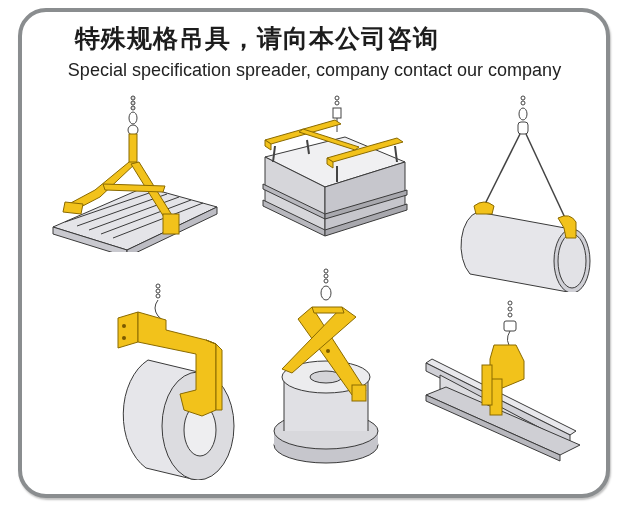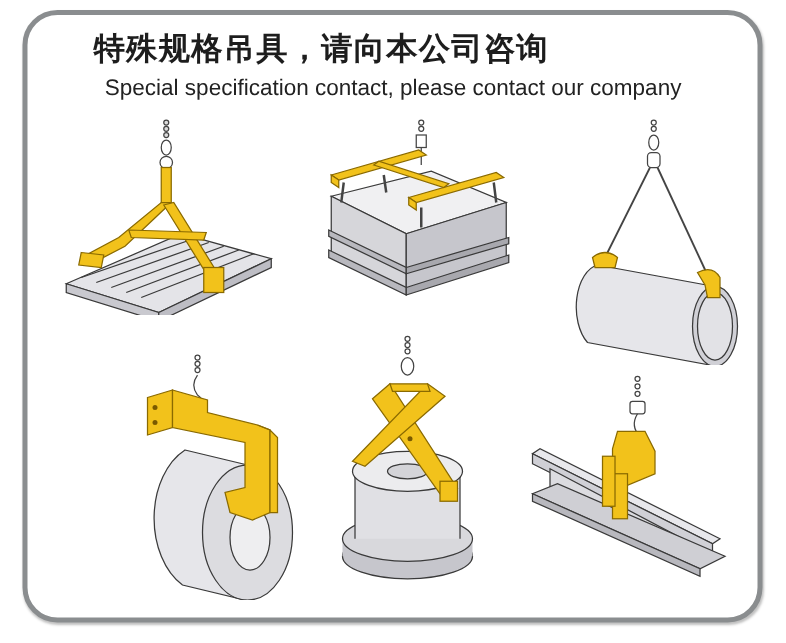--- a/index.html
+++ b/index.html
@@ -20,21 +20,21 @@
   }
   .illus { position:absolute; }
   svg { display:block; }
 </style>
 </head>
 <body>
 
 <div class="frame"></div>
 
 <div class="title-cn">特殊规格吊具，请向本公司咨询</div>
-<div class="title-en">Special specification contact, please contact our company</div>
+<div class="title-en">Special specification spreader, company contact our company</div>
 
 <div class="illus" style="left:45px;top:92px;">
 <svg width="180" height="160" viewBox="0 0 180 160">
   <g stroke="#3a3a3a" stroke-width="1" fill="none">
 
     <polygon points="8,135 100,95 172,115 82,158" fill="#e4e4e8"></polygon>
     <polygon points="8,135 82,158 82,165 8,142" fill="#c9c9cf"></polygon>
     <polygon points="82,158 172,115 172,122 82,165" fill="#bdbdc4"></polygon>
     <line x1="20" y1="130" x2="110" y2="99"></line>
         <line x1="32" y1="134" x2="122" y2="102"></line>

